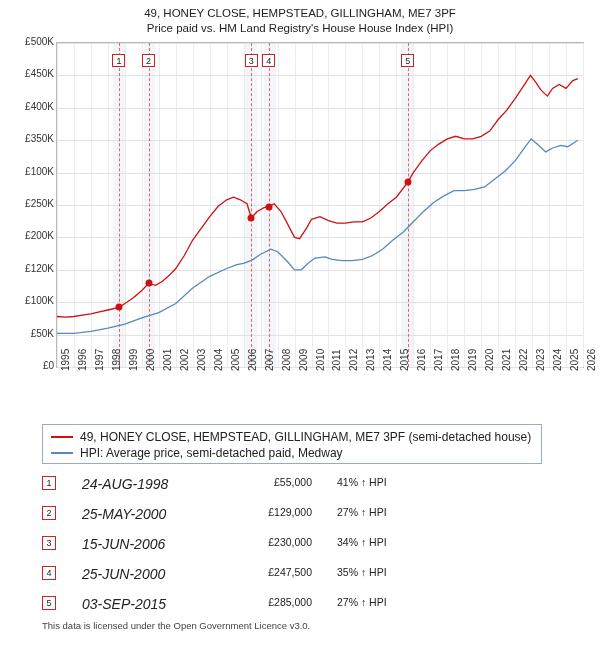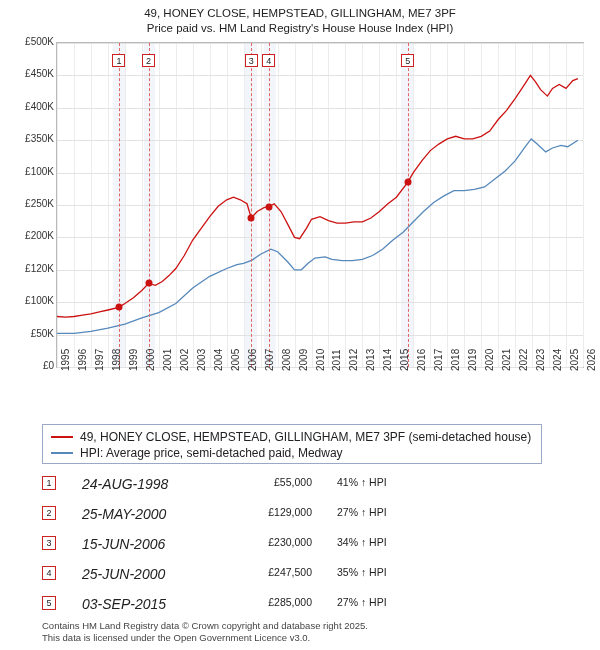--- a/index.html
+++ b/index.html
@@ -317,21 +317,20 @@
       </div>
       <div class="trow">
         <div class="tbox">5</div>
         <div class="tdate">03-SEP-2015</div>
         <div class="tprice">£285,000</div>
         <div class="thpi">27% ↑ HPI</div>
       </div>
     </div>
 
   <div id="footer">
-    <div>Contains HM Land Registry data © Crown copyright and database right 2025.</div>
     <div>This data is licensed under the Open Government Licence v3.0.</div>
   </div>
 
 <div class="xlabel" style="left: 60px; top: 371px;">1995</div>
     <div class="xlabel" style="left: 76.9677px; top: 371px;">1996</div>
     <div class="xlabel" style="left: 93.9355px; top: 371px;">1997</div>
     <div class="xlabel" style="left: 110.903px; top: 371px;">1998</div>
     <div class="xlabel" style="left: 127.871px; top: 371px;">1999</div>
     <div class="xlabel" style="left: 144.839px; top: 371px;">2000</div>
     <div class="xlabel" style="left: 161.806px; top: 371px;">2001</div>

